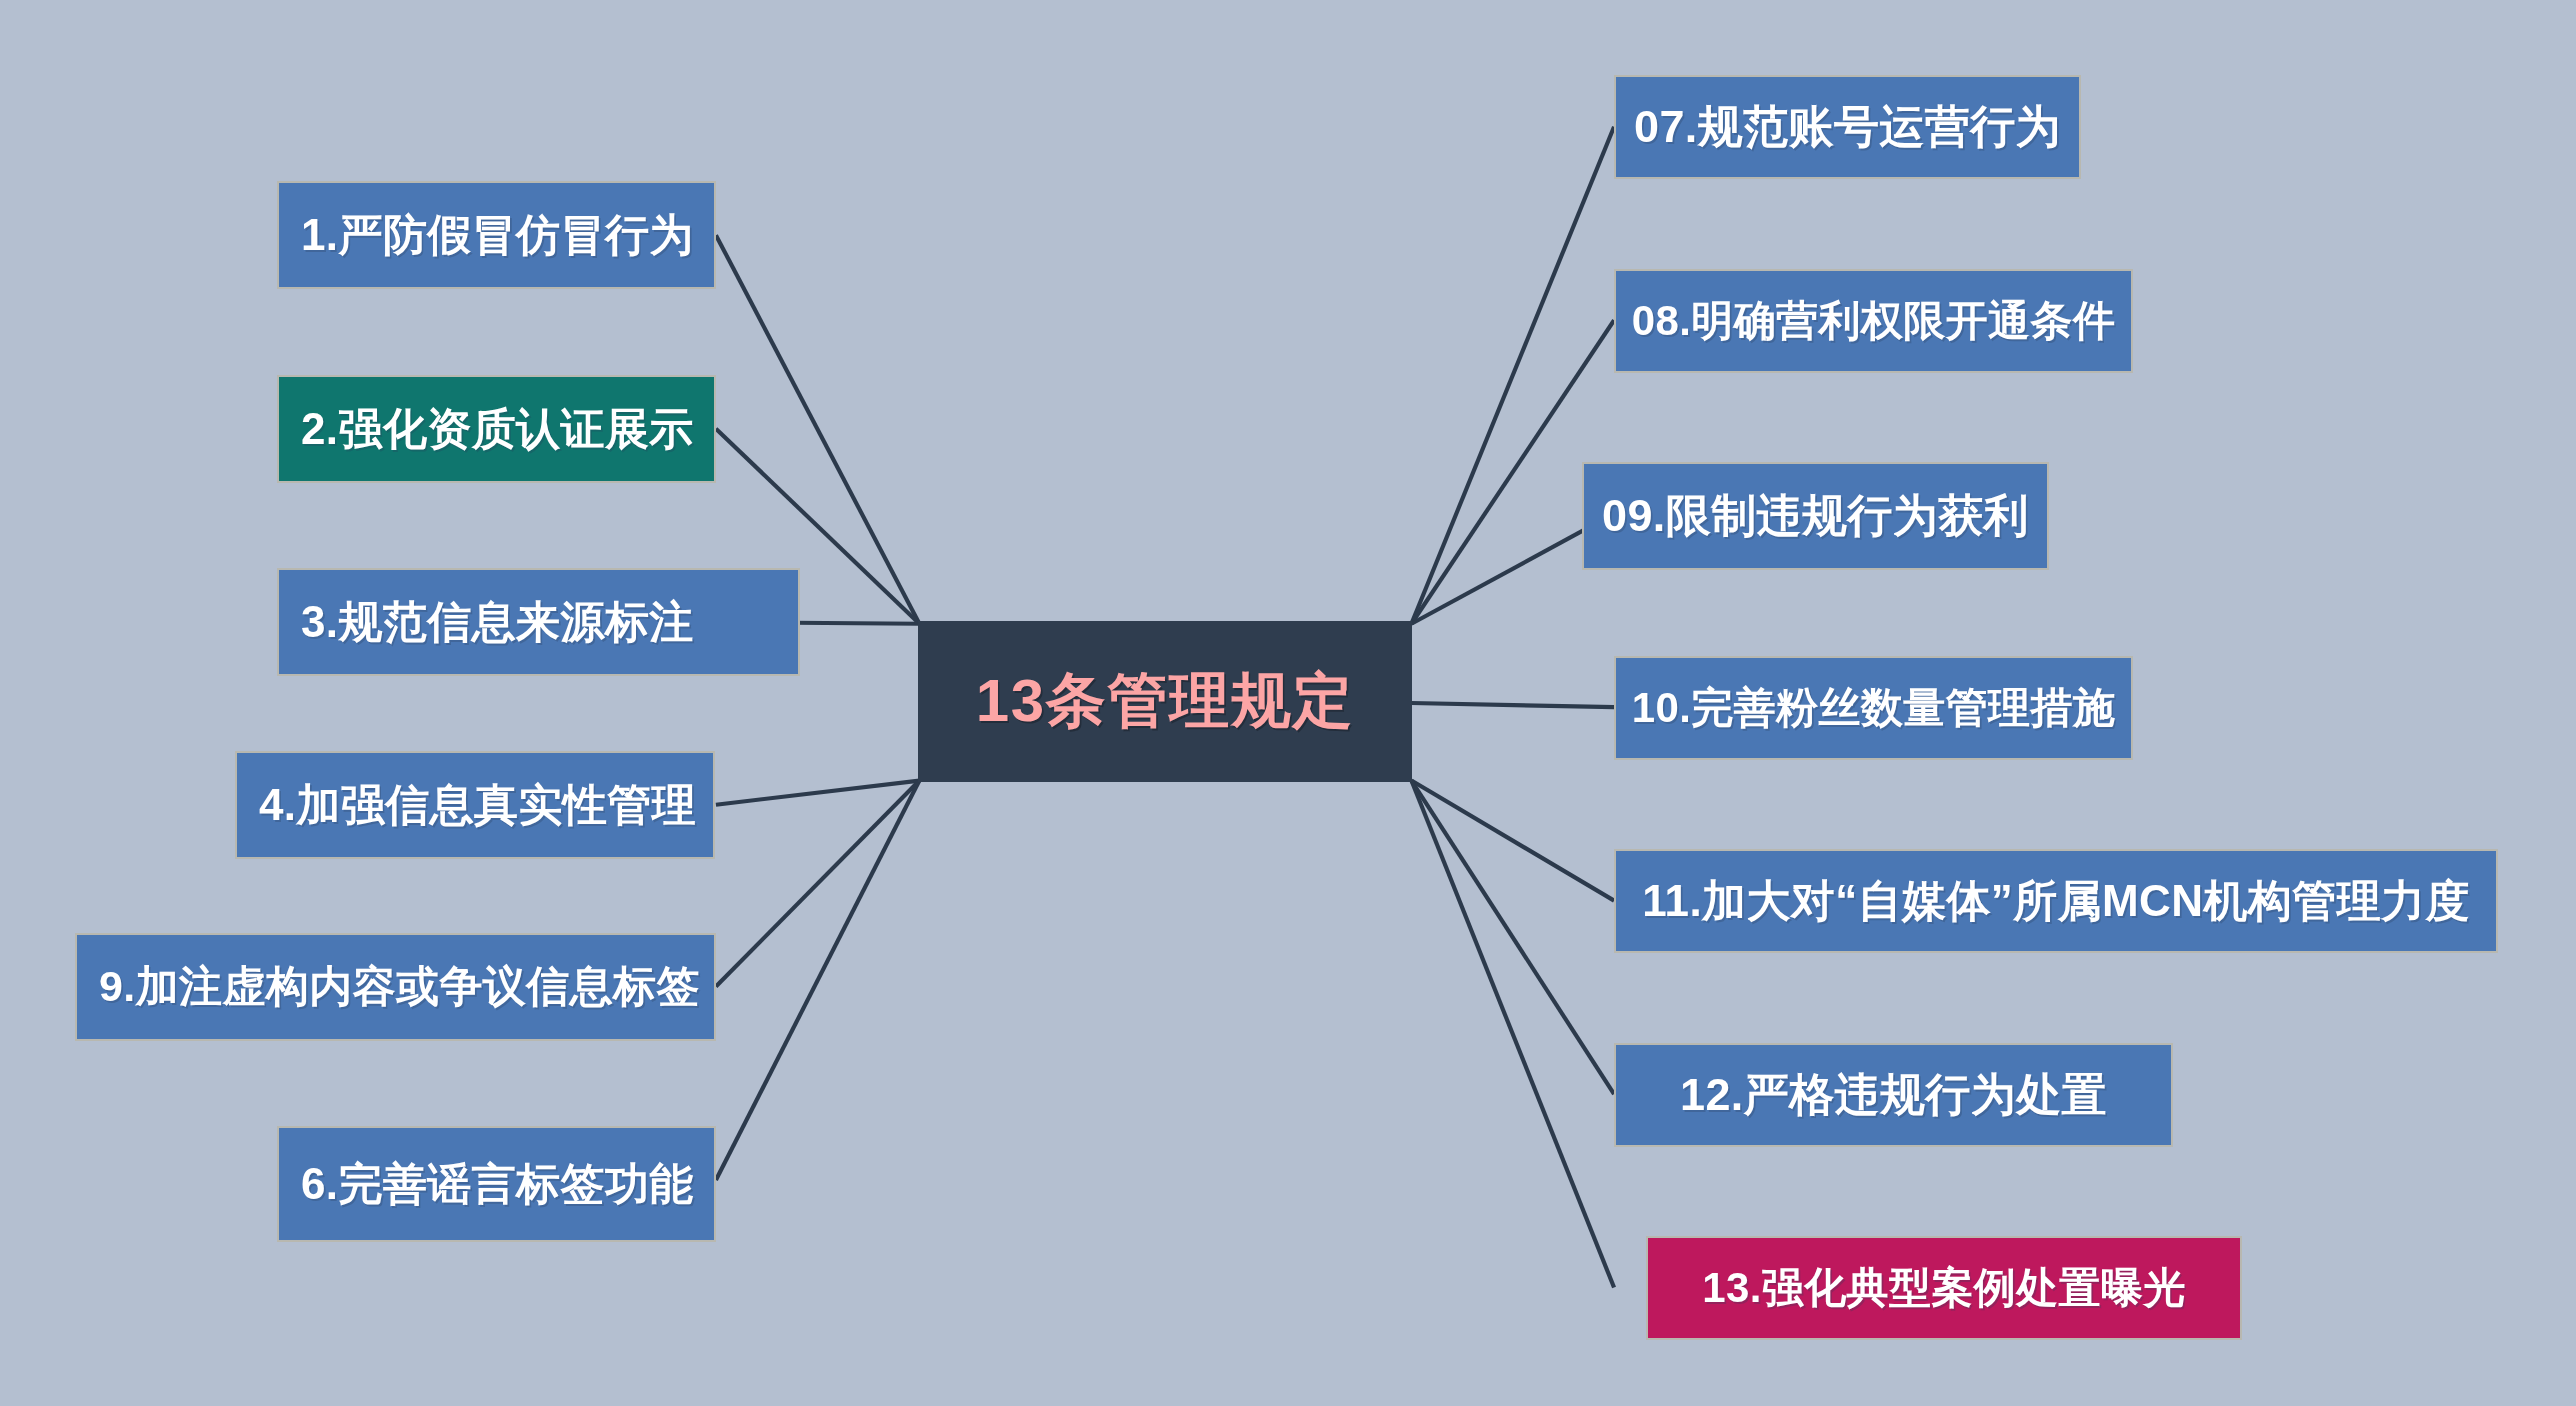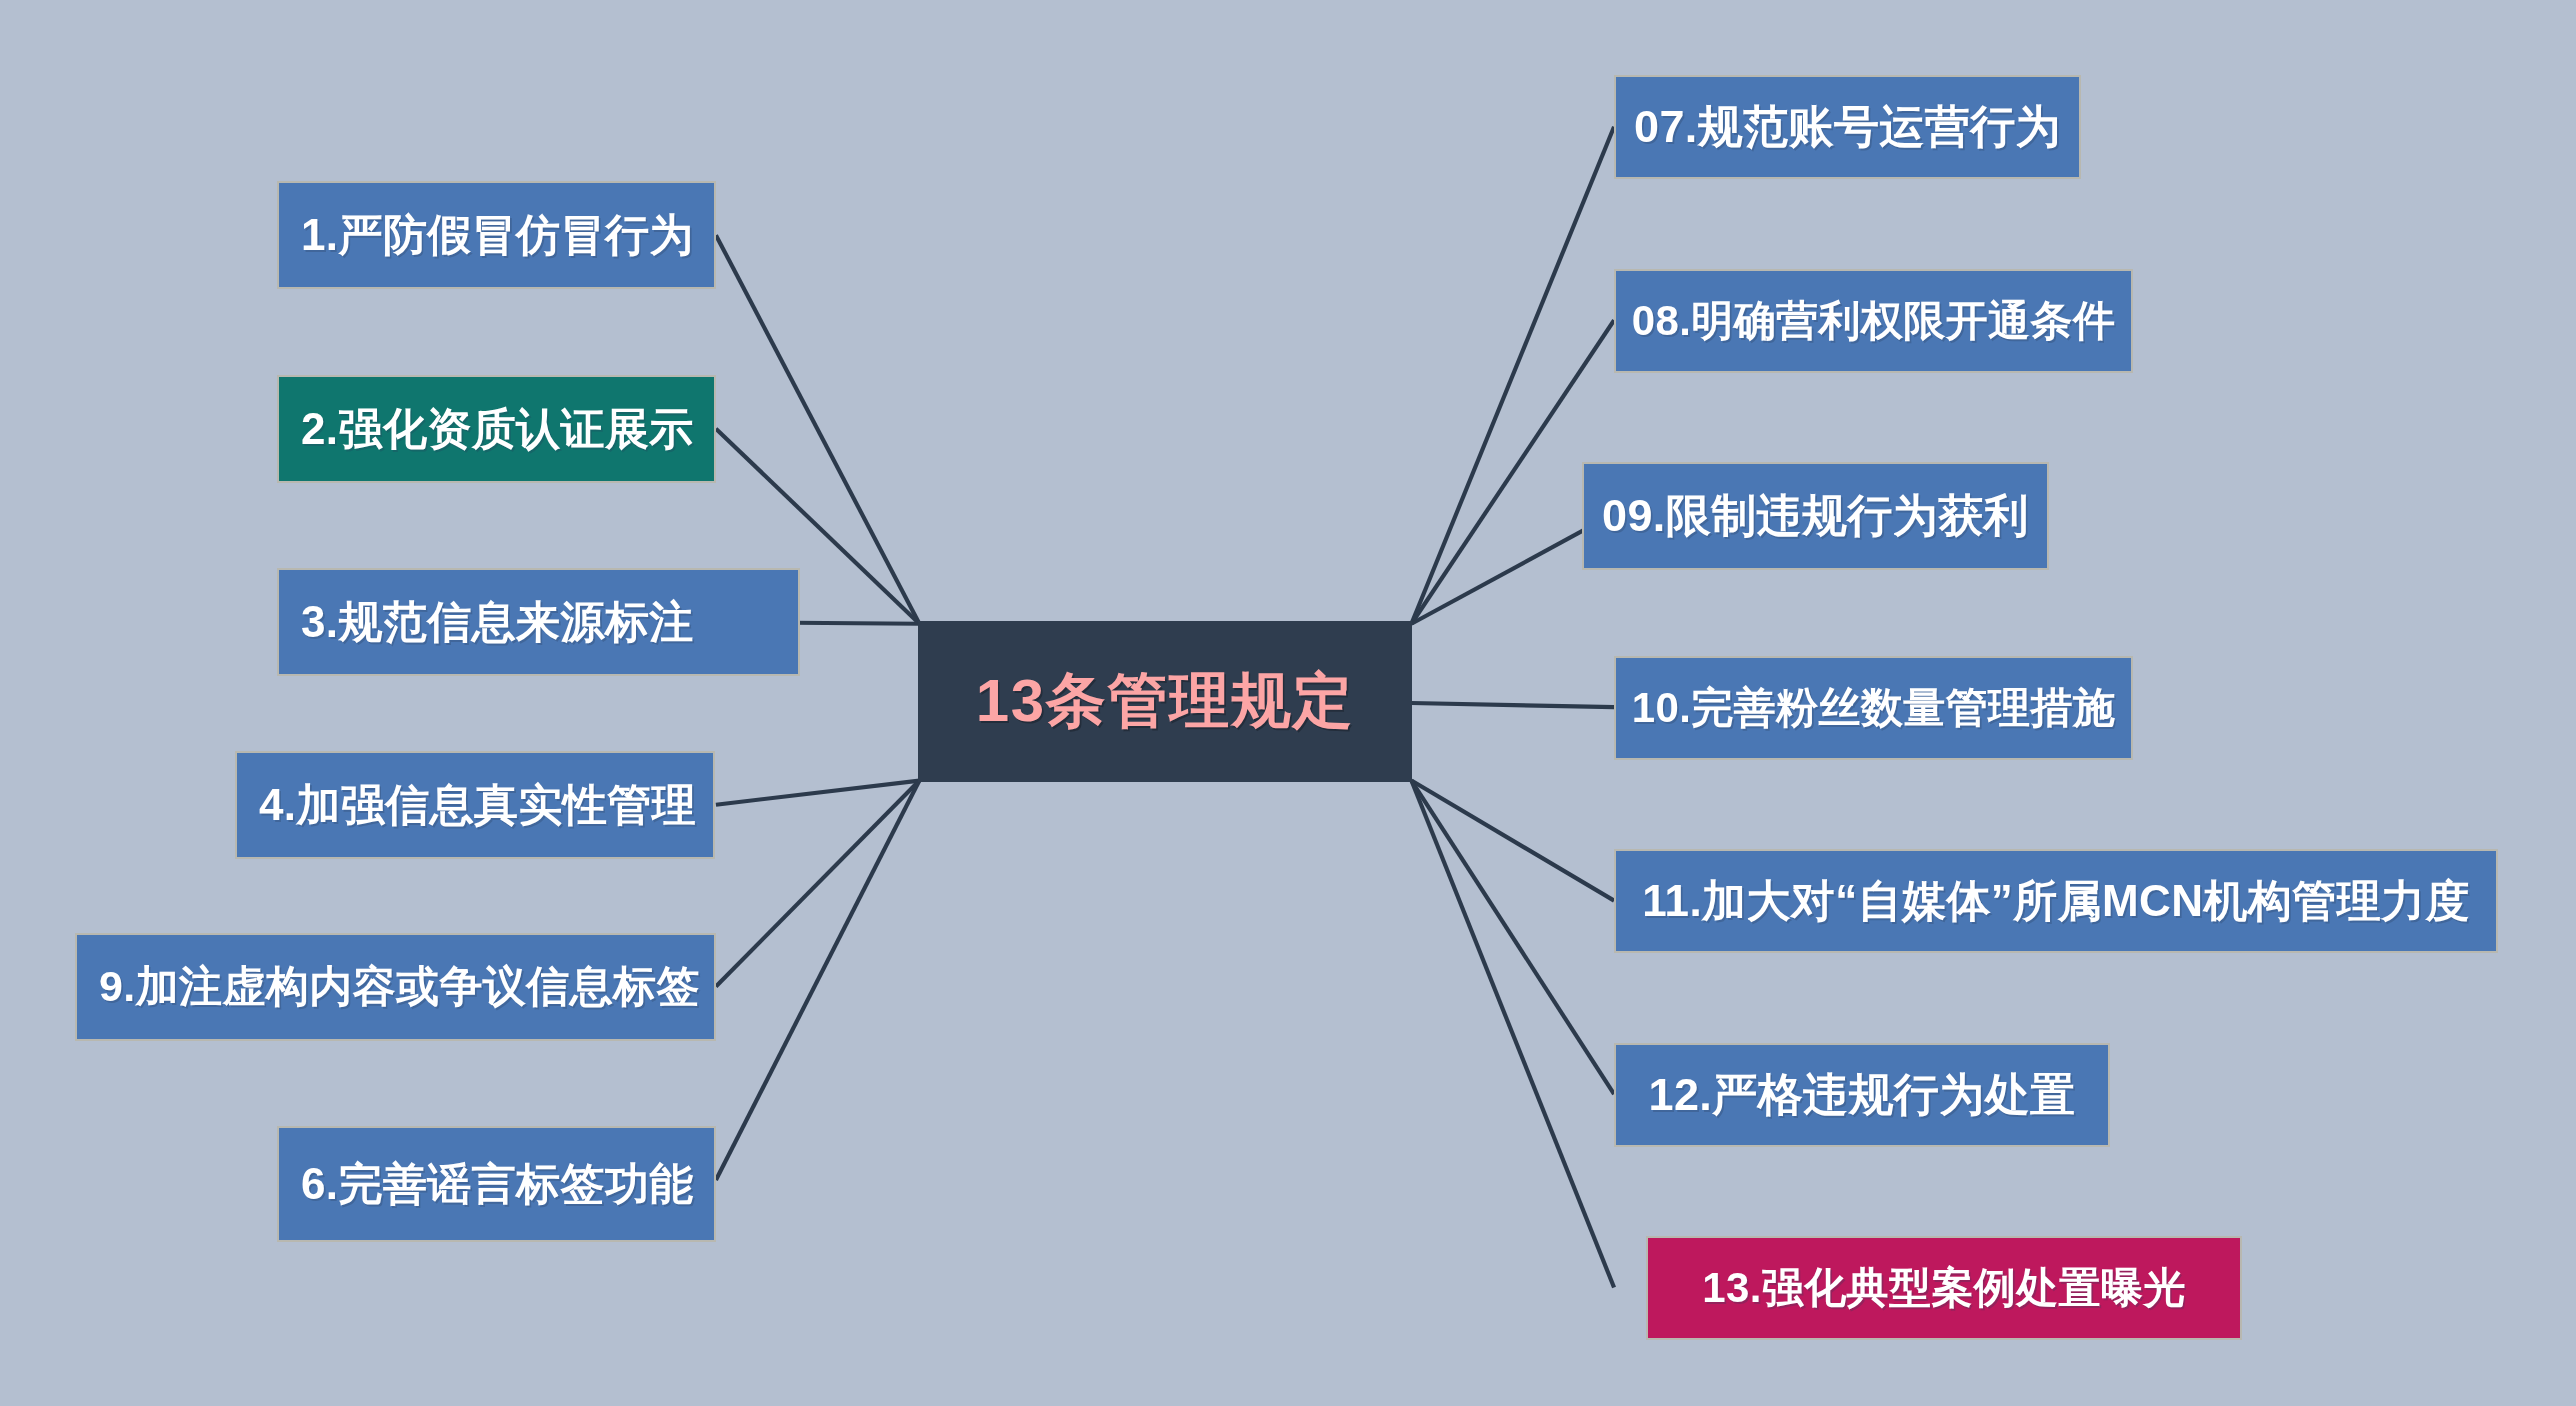--- a/index.html
+++ b/index.html
@@ -108,21 +108,21 @@
       </div>
       <div class="node right" style="left: 1576px; top: 462px; width: 467px; height: 108px; background: rgb(74, 119, 180); margin-left: 6px;">
         <span>09.限制违规行为获利</span>
       </div>
       <div class="node right" style="left: 1614px; top: 656px; width: 519px; height: 104px; background: rgb(74, 119, 180); font-size: 42px;">
         <span>10.完善粉丝数量管理措施</span>
       </div>
       <div class="node right" style="left: 1614px; top: 849px; width: 884px; height: 104px; background: rgb(74, 119, 180); font-size: 44px;">
         <span>11.加大对“自媒体”所属MCN机构管理力度</span>
       </div>
-      <div class="node right" style="left: 1614px; top: 1043px; width: 496px; height: 104px; background: rgb(74, 119, 180);">
+      <div class="node right" style="left: 1614px; top: 1043px; width: 559px; height: 104px; background: rgb(74, 119, 180);">
         <span>12.严格违规行为处置</span>
       </div>
       <div class="node right" style="left: 1614px; top: 1236px; width: 596px; height: 104px; background: #be185d; font-size: 42px; margin-left: 32px;">
         <span>13.强化典型案例处置曝光</span>
       </div>
     </div>
 
 </div>
 
 

